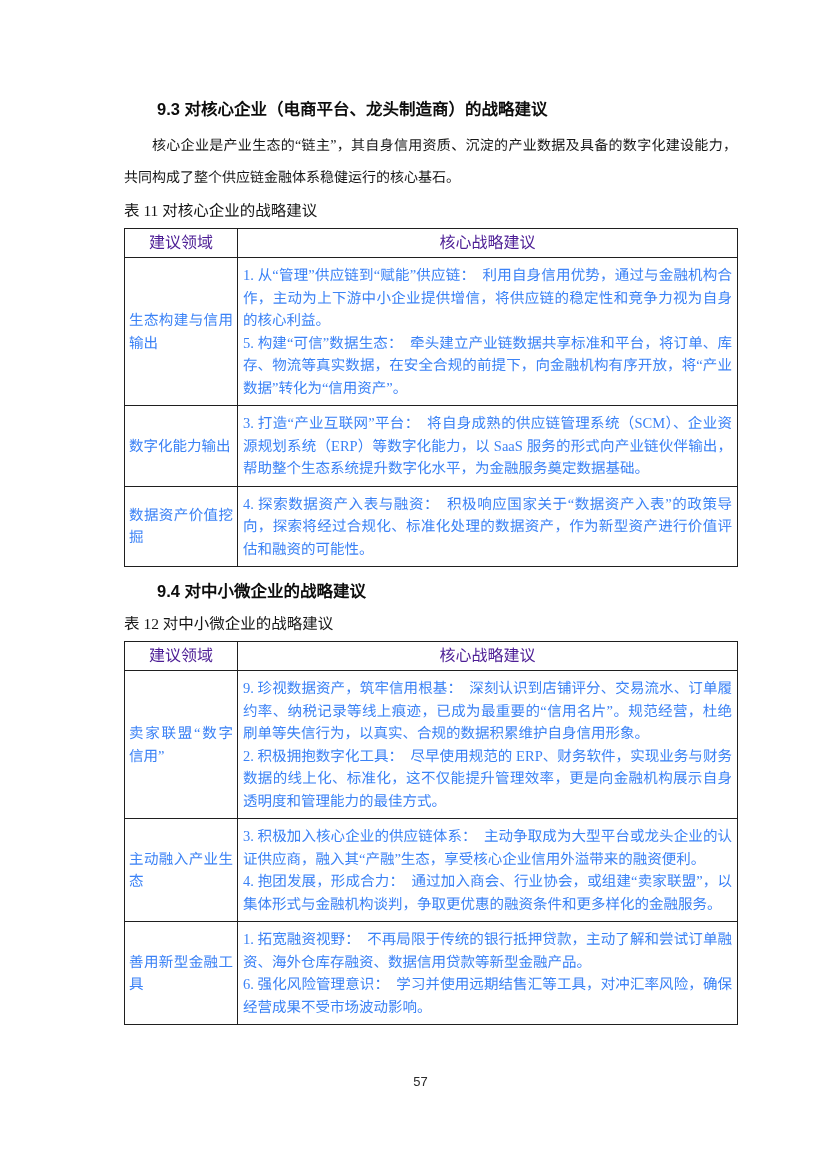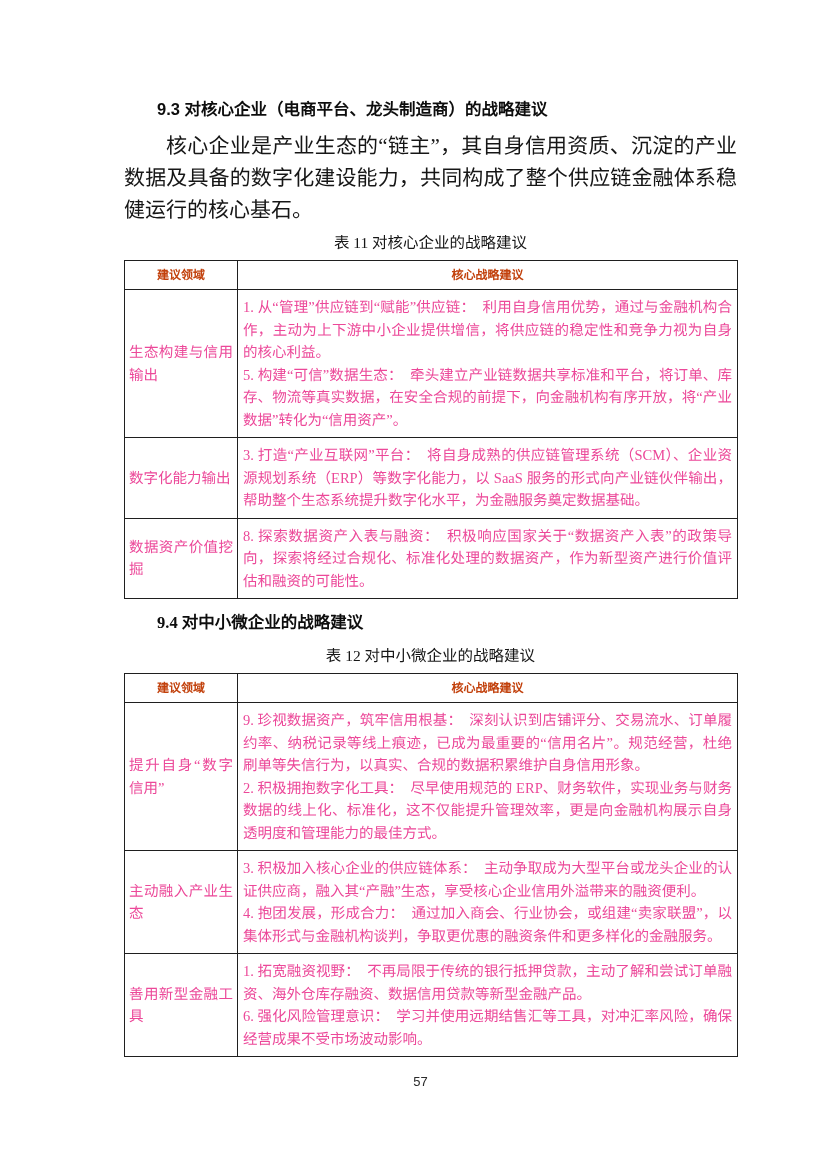--- a/index.html
+++ b/index.html
@@ -23,62 +23,62 @@
   .section-heading {
     font-family: "Liberation Sans", sans-serif;
     font-weight: bold;
     font-size: 16.5px;
     line-height: 24px;
     color: #0d0d0d;
     text-indent: 2em;
     margin: 0 0 9px 0;
   }
   .body-para {
-    font-size: 21px;
+    font-size: 14px;
     line-height: 32px;
     text-indent: 2em;
     text-align: justify;
     margin: 0 0 3px 0;
   }
   .table-caption {
     font-size: 15.5px;
     line-height: 24px;
-    text-align: center;
+    text-align: left;
     margin: 5px 0 5px 0;
   }
   table.strategy-table {
     width: 613px;
     border-collapse: collapse;
     table-layout: fixed;
     margin: 0 0 12px 0;
   }
   table.strategy-table col.c-area  { width: 113px; }
   table.strategy-table col.c-items { width: 500px; }
   table.strategy-table th {
     border: 1px solid #1f1f1f;
     font-family: "Liberation Sans", sans-serif;
-    font-weight: bold;
-    font-size: 12px;
+    font-weight: normal;
+    font-size: 16px;
     line-height: 20px;
     padding: 4px 2px;
     text-align: center;
-    color: #c2410c;
+    color: #4c1d95;
   }
   table.strategy-table td {
     border: 1px solid #1f1f1f;
     font-size: 14.5px;
     line-height: 22.5px;
     vertical-align: middle;
     text-align: justify;
-    color: #ec4899;
+    color: #3b82f6;
   }
   td.area-cell  { padding: 4px 4px; }
   td.items-cell { padding: 6px 5px 6px 5px; }
   .rec-item { margin: 0; }
-  .section-2 .section-heading { margin-top: 0; font-family: Liberation Serif, serif; }
+  .section-2 .section-heading { margin-top: 0; }
   .page-number {
     position: absolute;
     left: 14px;
     right: 0;
     top: 1074px;
     text-align: center;
     font-family: "Liberation Sans", sans-serif;
     font-size: 13px;
     color: #2a2a2a;
   }
@@ -113,21 +113,21 @@
         </tr>
         <tr>
           <td class="area-cell">数字化能力输出</td>
           <td class="items-cell">
             <div class="rec-item">3. 打造“产业互联网”平台：　将自身成熟的供应链管理系统（SCM）、企业资源规划系统（ERP）等数字化能力，以 SaaS 服务的形式向产业链伙伴输出，帮助整个生态系统提升数字化水平，为金融服务奠定数据基础。</div>
           </td>
         </tr>
         <tr>
           <td class="area-cell">数据资产价值挖掘</td>
           <td class="items-cell">
-            <div class="rec-item">8. 探索数据资产入表与融资：　积极响应国家关于“数据资产入表”的政策导向，探索将经过合规化、标准化处理的数据资产，作为新型资产进行价值评估和融资的可能性。</div>
+            <div class="rec-item">4. 探索数据资产入表与融资：　积极响应国家关于“数据资产入表”的政策导向，探索将经过合规化、标准化处理的数据资产，作为新型资产进行价值评估和融资的可能性。</div>
           </td>
         </tr>
       </tbody>
     </table>
   </div>
 
   <div class="section section-2">
     <h2 class="section-heading">9.4 对中小微企业的战略建议</h2>
     <p class="table-caption">表 12 对中小微企业的战略建议</p>
     <table class="strategy-table">
@@ -136,21 +136,21 @@
           <col class="c-items">
         </colgroup>
       <thead>
         <tr>
           <th>建议领域</th>
           <th>核心战略建议</th>
         </tr>
       </thead>
       <tbody>
         <tr>
-          <td class="area-cell">提升自身“数字信用”</td>
+          <td class="area-cell">卖家联盟“数字信用”</td>
           <td class="items-cell">
             <div class="rec-item">9. 珍视数据资产，筑牢信用根基：　深刻认识到店铺评分、交易流水、订单履约率、纳税记录等线上痕迹，已成为最重要的“信用名片”。规范经营，杜绝刷单等失信行为，以真实、合规的数据积累维护自身信用形象。</div>
             <div class="rec-item">2. 积极拥抱数字化工具：　尽早使用规范的 ERP、财务软件，实现业务与财务数据的线上化、标准化，这不仅能提升管理效率，更是向金融机构展示自身透明度和管理能力的最佳方式。</div>
           </td>
         </tr>
         <tr>
           <td class="area-cell">主动融入产业生态</td>
           <td class="items-cell">
             <div class="rec-item">3. 积极加入核心企业的供应链体系：　主动争取成为大型平台或龙头企业的认证供应商，融入其“产融”生态，享受核心企业信用外溢带来的融资便利。</div>
             <div class="rec-item">4. 抱团发展，形成合力：　通过加入商会、行业协会，或组建“卖家联盟”，以集体形式与金融机构谈判，争取更优惠的融资条件和更多样化的金融服务。</div>

